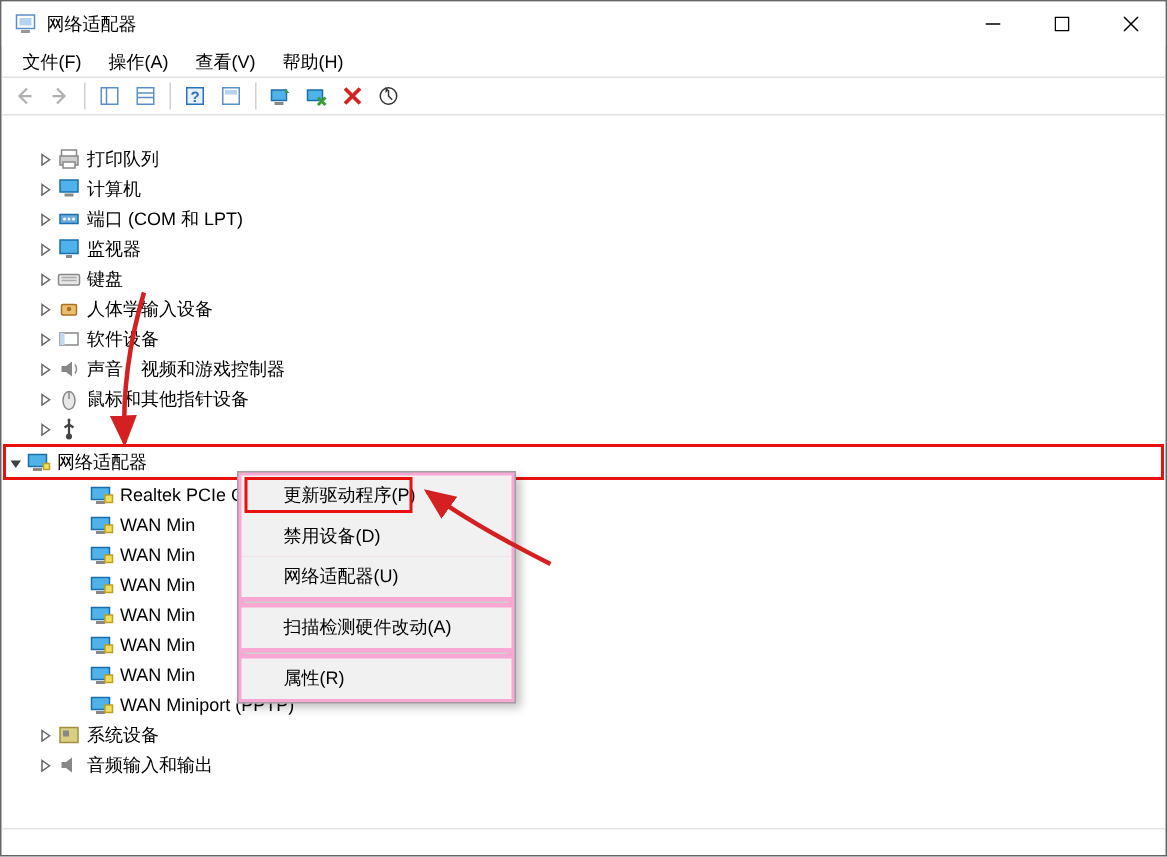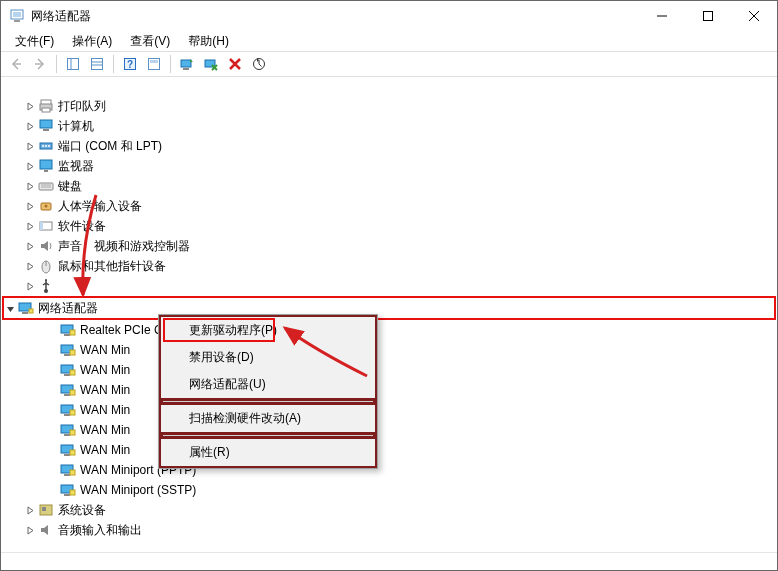--- a/index.html
+++ b/index.html
@@ -24,21 +24,21 @@
 .tree { padding-top: 18px; }
 .node { display: flex; align-items: center; height: 20px; white-space: nowrap; }
 .expander { width: 12px; height: 12px; margin-left: 0; margin-right: 2px; display: inline-flex; align-items: center; justify-content: center; }
 .expander svg { width: 9px; height: 9px; }
 .dev-icon { width: 16px; height: 16px; margin-right: 4px; display: inline-flex; align-items: center; justify-content: center; }
 .node-label { font-size: 12px; color: #000; }
 .node.highlight { border: 2px solid #e91010; padding: 1px 10px 1px 0; height: 24px; }
 .lvl1 { padding-left: 22px; }
 .lvl2 { padding-left: 44px; }
 
-.context-menu { position: absolute; top: 313px; left: 157px; width: 220px; background: #7f1d1d; border: 1px solid #a0a0a0; box-shadow: 3px 3px 6px rgba(0,0,0,0.25); padding: 2px; z-index: 100; }
+.context-menu { position: absolute; top: 313px; left: 157px; width: 186px; background: #f9a8d4; border: 1px solid #a0a0a0; box-shadow: 3px 3px 6px rgba(0,0,0,0.25); padding: 2px; z-index: 100; }
 .cm-item { padding: 5px 12px 5px 28px; font-size: 12px; color: #000; background: #f1f1f1; }
 .cm-sep { height: 1px; background: #d0d0d0; margin: 3px 2px; }
 .cm-item.bold { font-weight: normal; }
 .cm-highlight-box { position: absolute; top: 3px; left: 4px; height: 24px; width: 112px; border: 2px solid #e91010; pointer-events: none; }
 
 .annot-arrow-1 { position: absolute; top: 189px; left: 70px; width: 30px; height: 115px; z-index: 50; pointer-events: none; }
 .annot-arrow-2 { position: absolute; top: 300px; left: 276px; width: 95px; height: 80px; z-index: 150; pointer-events: none; }
 
 .statusbar { position: absolute; bottom: 0; left: 0; right: 0; height: 18px; border-top: 1px solid #e5e5e5; }
 
@@ -396,31 +396,20 @@
       <div class="node lvl2">
         <span class="expander"></span>
         <span class="dev-icon">
           <svg width="16" height="16">
             <rect x="1" y="3" width="12" height="8" fill="#4fb2e8" stroke="#1a6faa"></rect>
             <rect x="4" y="12" width="6" height="2" fill="#888"></rect>
             <rect x="10" y="8" width="5" height="5" fill="#f0e060" stroke="#c0a020"></rect>
           </svg>
         </span>
         <span class="node-label">WAN Miniport (PPTP)</span>
-      </div>
-      <div class="node lvl2">
-        <span class="expander"></span>
-        <span class="dev-icon">
-          <svg width="16" height="16">
-            <rect x="1" y="3" width="12" height="8" fill="#4fb2e8" stroke="#1a6faa"></rect>
-            <rect x="4" y="12" width="6" height="2" fill="#888"></rect>
-            <rect x="10" y="8" width="5" height="5" fill="#f0e060" stroke="#c0a020"></rect>
-          </svg>
-        </span>
-        <span class="node-label">WAN Miniport (SSTP)</span>
       </div>
       <div class="node lvl1">
         <span class="expander">
           <svg viewBox="0 0 9 9">
             <path d="M2 1 L7 4.5 L2 8 Z" fill="none" stroke="#666" stroke-width="1"></path>
           </svg>
         </span>
         <span class="dev-icon">
           <svg width="16" height="16">
             <rect x="2" y="3" width="12" height="10" fill="#d8d080" stroke="#a09040"></rect>

